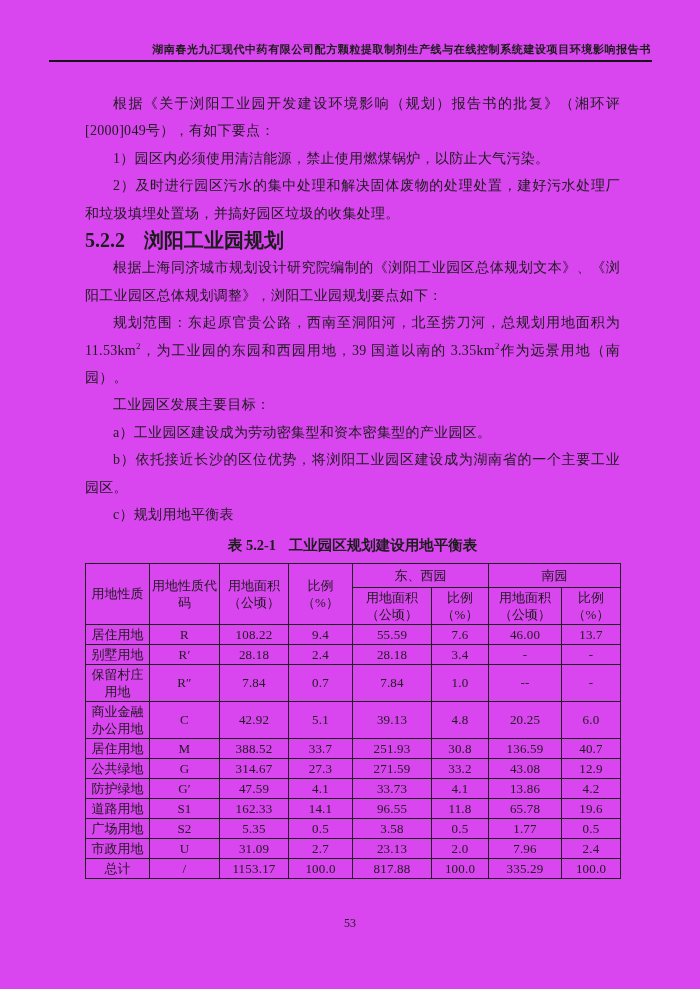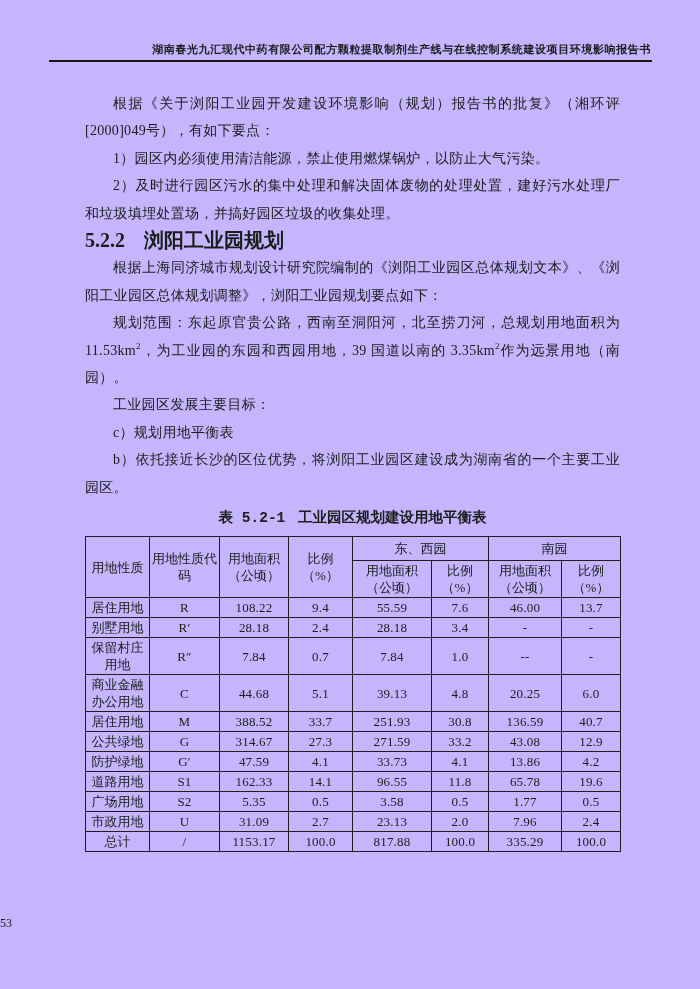--- a/index.html
+++ b/index.html
@@ -1,20 +1,20 @@
 <!DOCTYPE html>
 <html lang="zh"><head>
 <meta charset="utf-8">
 <style>
   html,body { margin:0; padding:0; background:#e8e8e8; }
   .page {
     position:relative;
     width:700px; height:989px;
     margin:0 auto;
-    background:#c4b5fd;
+    background:#d946ef;
     color:#1c1c1c;
     font-family:"Liberation Serif","DejaVu Serif",serif;
     overflow:hidden;
   }
   .doc-header-title {
     position:absolute; top:42px; right:49px; left:50px;
     text-align:right;
     font-size:11px; font-weight:bold; letter-spacing:0.6px;
     white-space:nowrap;
   }
@@ -33,37 +33,37 @@
   .section-heading {
     margin:0; font-size:20px; line-height:27.4px;
     font-weight:bold; text-indent:0;
   }
   .section-heading .sec-no { margin-right:14px; }
   sup { font-size:9px; line-height:0; }
   .table-title {
     margin:2px 0 4px 0; text-align:center;
     font-size:14.5px; font-weight:bold; line-height:28px;
   }
-  .table-title .tbl-no { margin-right:9px;font-family:Liberation Mono, monospace; }
+  .table-title .tbl-no { margin-right:9px; }
   table.balance {
     width:535px; border-collapse:collapse; table-layout:fixed;
     font-size:13px;
   }
   table.balance th, table.balance td {
     border:1px solid #1e1e1e;
     text-align:center; vertical-align:middle;
     font-weight:normal;
     padding:1px 1px; line-height:17px;
     overflow:hidden;
   }
   table.balance td.num { letter-spacing:0.2px; }
   table.balance tbody tr { height:19px; }
   .page-number {
     position:absolute; top:916px; left:0; width:100%;
-    text-align:left; font-size:12px;
+    text-align:center; font-size:12px;
   }
 </style>
 </head>
 <body>
 
 <div class="page">
 
   <div class="doc-header-title">湖南春光九汇现代中药有限公司配方颗粒提取制剂生产线与在线控制系统建设项目环境影响报告书</div>
   <div class="doc-header-rule"></div>
 
@@ -78,22 +78,23 @@
       <span>浏阳工业园规划</span>
     </h3>
 
     <p class="para">根据上海同济城市规划设计研究院编制的《浏阳工业园区总体规划文本》、《浏阳工业园区总体规划调整》，浏阳工业园规划要点如下：</p>
 
     <p class="para">
       <span>规划范围：东起原官贵公路，西南至洞阳河，北至捞刀河，总规划用地面积为11.53km</span><sup>2</sup><span>，为工业园的东园和西园用地，39 国道以南的 3.35km</span><sup>2</sup><span>作为远景用地（南园）。</span>
     </p>
 
     <p class="para">工业园区发展主要目标：</p>
+    <p class="para">a）工业园区建设成为劳动密集型和资本密集型的产业园区。</p>
+    <p class="para">b）依托接近长沙的区位优势，将浏阳工业园区建设成为湖南省的一个主要工业园区。</p>
     <p class="para">c）规划用地平衡表</p>
-    <p class="para">b）依托接近长沙的区位优势，将浏阳工业园区建设成为湖南省的一个主要工业园区。</p>
 
     <div class="table-title">
       <span class="tbl-no">表 5.2-1</span>
       <span>工业园区规划建设用地平衡表</span>
     </div>
 
     <table class="balance">
       <colgroup>
         <col style="width:64px">
           <col style="width:70px">
@@ -151,21 +152,21 @@
             <td class="num">0.7</td>
             <td class="num">7.84</td>
             <td class="num">1.0</td>
             <td class="num">--</td>
             <td class="num">-</td>
           </tr>
 
           <tr>
             <td>商业金融办公用地</td>
             <td class="num">C</td>
-            <td class="num">44.68</td>
+            <td class="num">42.92</td>
             <td class="num">5.1</td>
             <td class="num">39.13</td>
             <td class="num">4.8</td>
             <td class="num">20.25</td>
             <td class="num">6.0</td>
           </tr>
 
           <tr>
             <td>居住用地</td>
             <td class="num">M</td>

